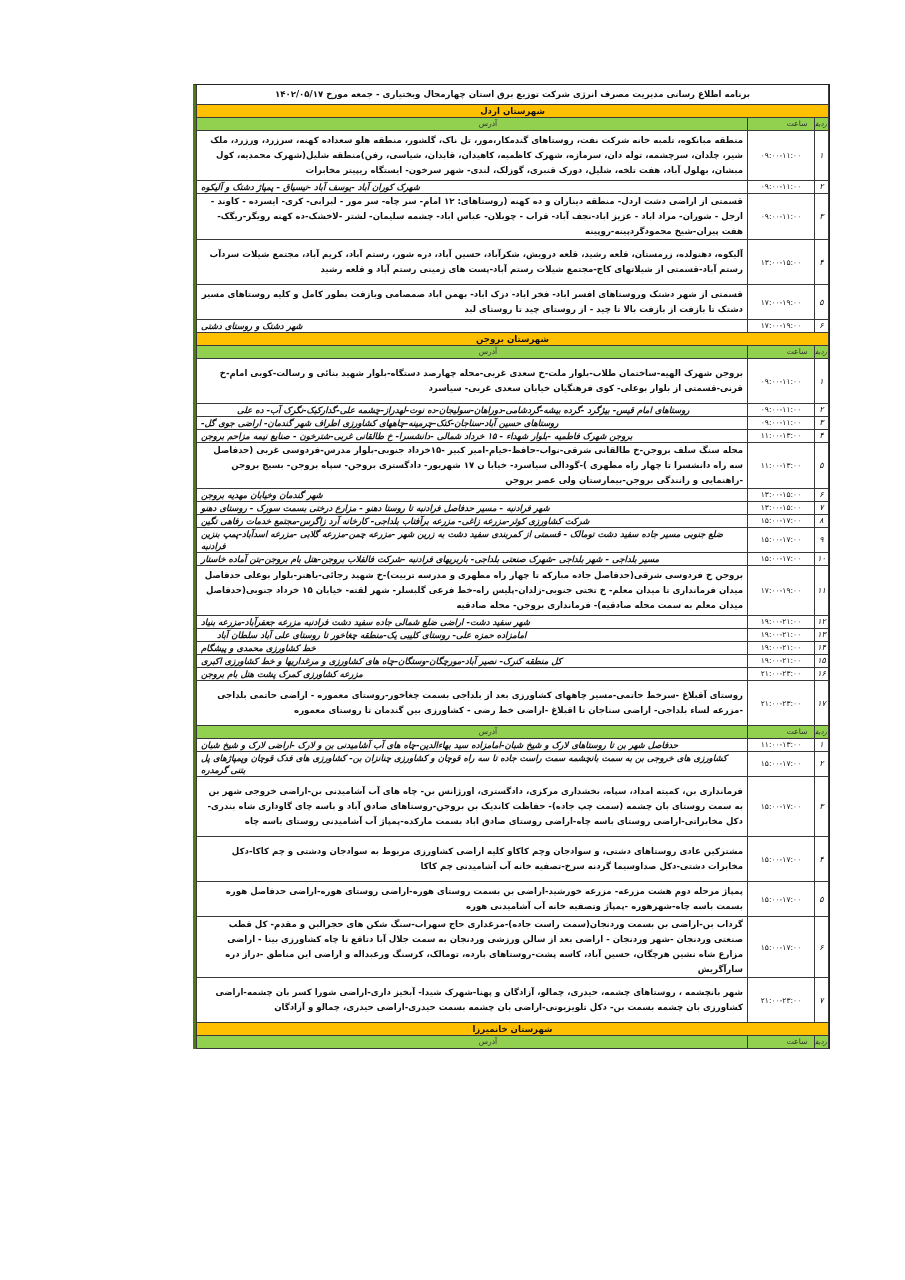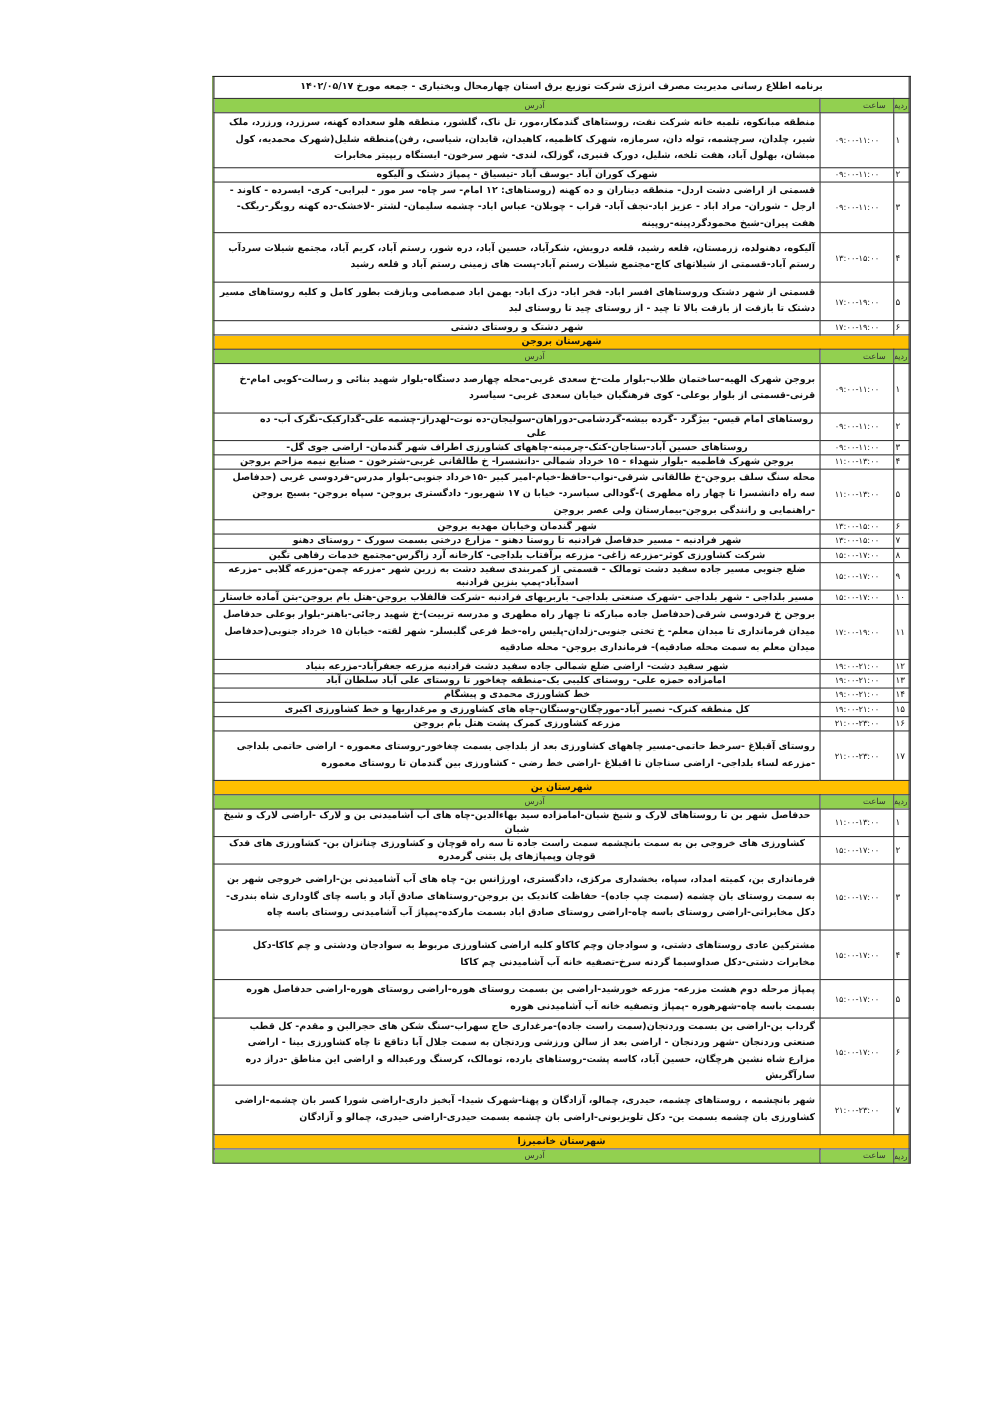--- a/index.html
+++ b/index.html
@@ -1,48 +1,51 @@
 <!DOCTYPE html>
 <html><head>
   <meta charset="utf-8">
   <style>
     html, body { margin: 0; padding: 0; background: #ffffff; }
     body { width: 905px; height: 1280px; position: relative; overflow: hidden; font-family: "DejaVu Sans", sans-serif; }
     .sheet {
-      position: absolute; left: 193px; top: 69px; width: 633px;
-      direction: rtl; border-left: 1px solid #4d7c0f; border-right: 1px solid #222; border-top: 1px solid #222;
+      position: absolute; left: 193px; top: 84px; width: 633px;
+      direction: rtl; border-left: 3px solid #4d7c0f; border-right: 1px solid #222; border-top: 1px solid #222;
     }
     table { border-collapse: collapse; width: 100%; table-layout: fixed; }
     td { border: 1px solid #3a3a3a; padding: 0 4px; font-size: 8.6px; line-height: 15px; color: #111; vertical-align: middle; overflow: hidden; }
     col.c-idx { width: 14px; }
     col.c-time { width: 67px; }
     .title-row td { height: 19px; text-align: center; font-weight: bold; font-size: 8.6px; background: #ffffff; border-top: none; }
     .section-row td { background: #ffc000; height: 12px; line-height: 12px; text-align: center; font-size: 8.6px; font-weight: bold; }
     .header-row td { background: #92d050; height: 12px; line-height: 12px; font-size: 7.6px; color: #333; text-align: center; font-weight: normal; padding-left: 36px; }
     .header-row td.idx { font-size: 7px; padding: 0 1px; }
-    td.idx { text-align: left; padding: 0 1px; font-size: 8px; }
+    td.idx { text-align: center; padding: 0 1px; font-size: 8px; font-style: italic; }
     td.time { text-align: center; font-size: 7.6px; letter-spacing: 0.2px; padding: 0 2px; }
     td.addr { text-align: right; font-weight: bold; }
-    td.addr.center { text-align: center; }
+    td.addr.center { text-align: left; font-style: italic; }
     .row-thin td { height: 12px; line-height: 12px; }
   </style>
 </head>
 <body>
 
 <div class="sheet">
   <table>
     <colgroup>
       <col class="c-idx">
       <col class="c-time">
       <col class="c-addr">
     </colgroup>
     <tbody id="tbody">
       <tr class="title-row">
         <td colspan="3">برنامه اطلاع رسانی مدیریت مصرف انرژی شرکت توزیع برق استان چهارمحال وبختیاری  -  جمعه مورخ ۱۴۰۲/۰۵/۱۷</td>
       </tr>
+    <tr class="section-row">
+          <td colspan="3">شهرستان اردل</td>
+        </tr>
         <tr class="header-row">
           <td class="idx">ردیف</td>
           <td>ساعت</td>
           <td>آدرس</td>
         </tr>
         <tr>
           <td class="idx">۱</td>
           <td class="time">۰۹:۰۰-۱۱:۰۰</td>
           <td class="addr" style="height: 49px;">منطقه مبانکوه، تلمبه خانه شرکت نفت، روستاهای گندمکار،مور، تل ناک، گلشور، منطقه هلو سعداده کهنه، سرزرد، ورزرد، ملک شیر، چلدان، سرچشمه، توله دان، سرمازه، شهرک کاظمیه، کاهیدان، قابدان، شیاسی، رفن)منطقه شلیل(شهرک محمدیه، کول مبشان، بهلول آباد، هفت تلخه، شلیل، دورک قنبری، گوزلک، لندی- شهر سرخون- ایستگاه ریپیتر مخابرات</td>
         </tr>
@@ -156,23 +159,20 @@
         </tr>
         <tr class="row-thin">
           <td class="idx">۱۶</td>
           <td class="time">۲۱:۰۰-۲۳:۰۰</td>
           <td class="addr center" style="height: 12px;">مزرعه کشاورزی کمرک پشت هتل بام بروجن</td>
         </tr>
         <tr>
           <td class="idx">۱۷</td>
           <td class="time">۲۱:۰۰-۲۳:۰۰</td>
           <td class="addr" style="height: 44px; padding-left: 12px;">روستای آقبلاغ -سرخط حاتمی-مسیر چاههای کشاورزی بعد از بلداجی بسمت چغاخور-روستای معموره - اراضی حاتمی بلداجی -مزرعه لساء بلداجی- اراضی سناجان تا اقبلاغ -اراضی خط رضی - کشاورزی بین گندمان تا روستای معموره</td>
-        </tr>
-        <tr class="section-row">
-          <td colspan="3">شهرستان بن</td>
         </tr>
         <tr class="header-row">
           <td class="idx">ردیف</td>
           <td>ساعت</td>
           <td>آدرس</td>
         </tr>
         <tr class="row-thin">
           <td class="idx">۱</td>
           <td class="time">۱۱:۰۰-۱۳:۰۰</td>
           <td class="addr center" style="height: 12px;">حدفاصل شهر بن تا روستاهای لارک و شیخ شبان-امامزاده سید بهاءالدین-چاه های آب آشامیدنی بن و لارک -اراضی لارک و شیخ شبان</td>

